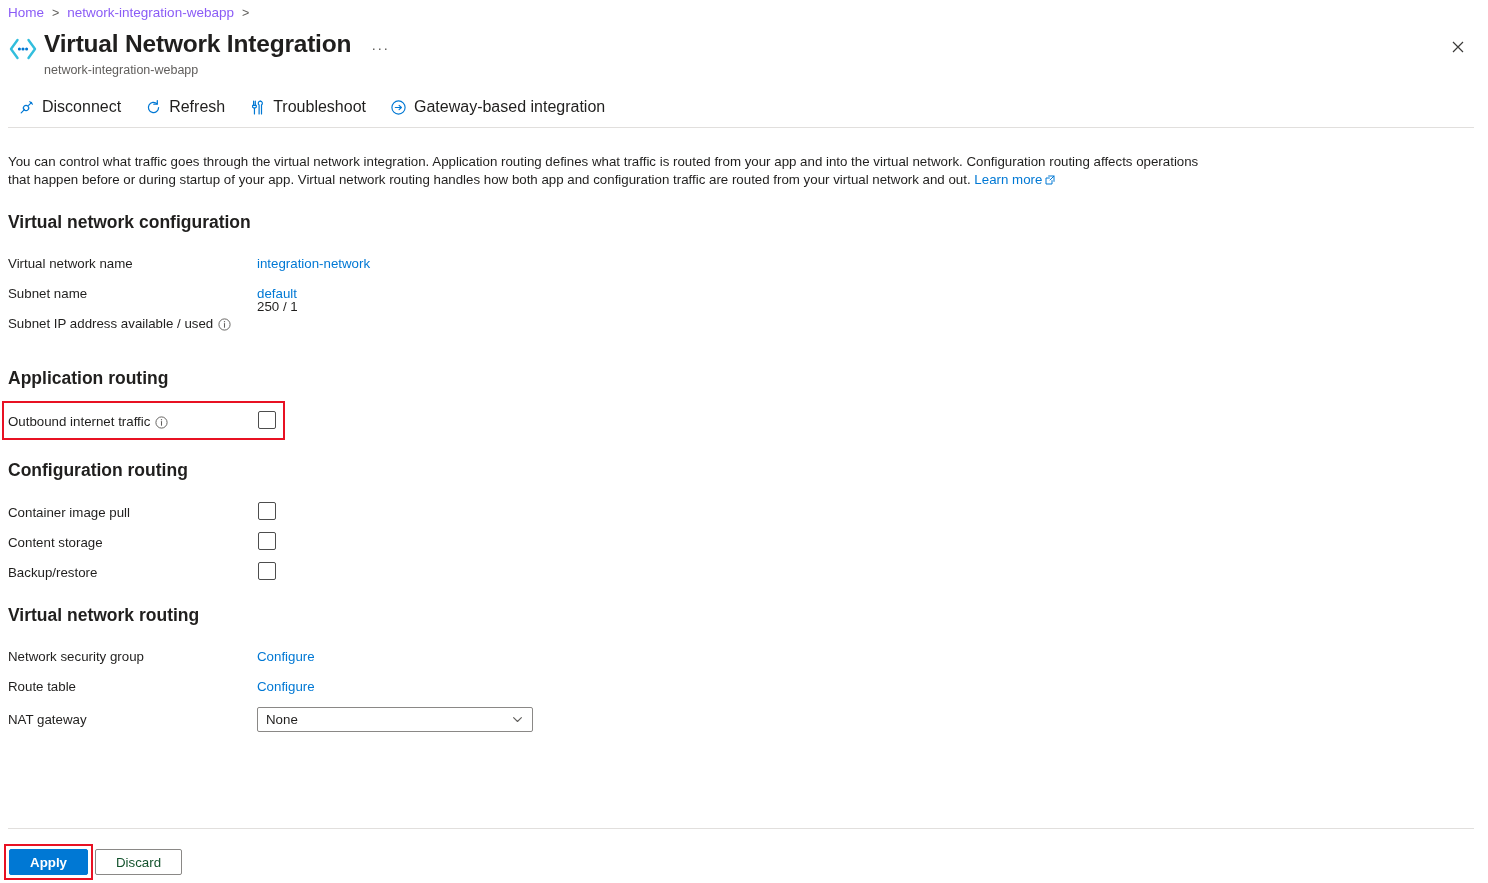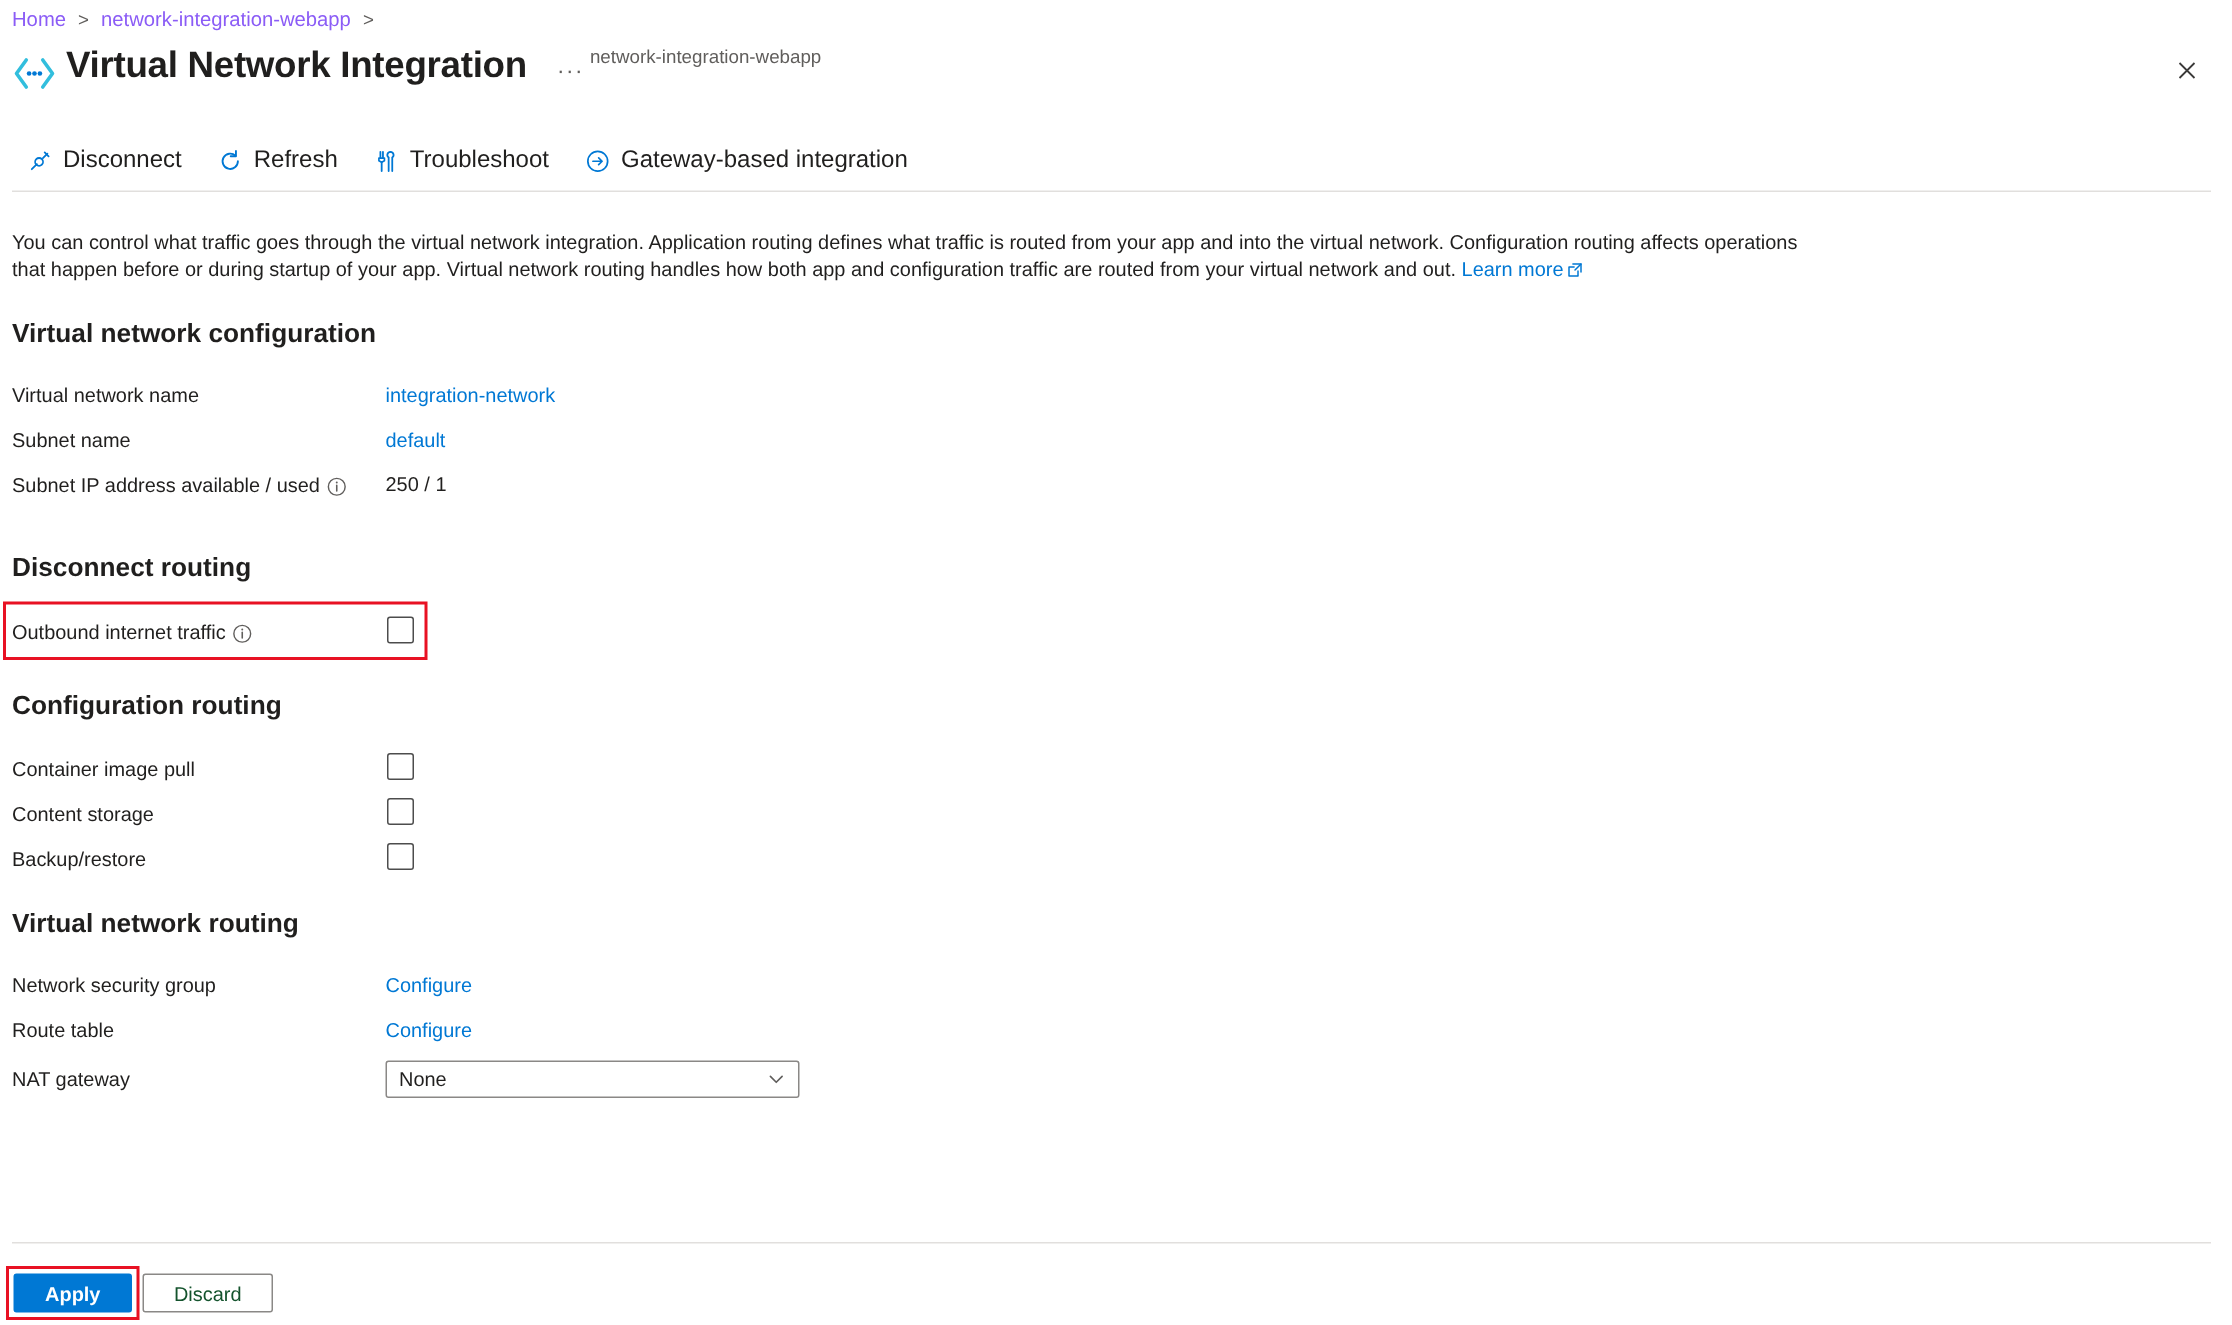--- a/index.html
+++ b/index.html
@@ -21,21 +21,21 @@
   }
   .bc-link { color:#8b5cf6; cursor:pointer; white-space:nowrap; }
   .bc-sep { color:#605e5c; margin: 0 8px; font-size: 12.5px; }
 
   
   .title-row {
     position: absolute; left: 8px; top: 28px;
     display: flex; align-items: flex-start;
   }
   .title-icon { width: 30px; height: 30px; margin-top: 6px; margin-right: 6px; flex: 0 0 auto; }
-  .title-texts { display:flex; flex-direction: row; }
+  .title-texts { display:flex; flex-direction: column; }
   .title-main-line { display:flex; align-items:center; }
   .page-title {
     font-size: 24.5px; font-weight: 600; color: #201f1e;
     line-height: 32px; letter-spacing: -0.2px; white-space:nowrap;
   }
   .ellipsis-btn {
     margin-left: 16px; margin-top: 8px;
     width: 26px; height: 18px;
     color:#605e5c; font-size: 15px; line-height: 10px;
     display:flex; align-items:center; justify-content:center;
@@ -246,23 +246,23 @@
   <div class="field-label" style="top:315px">
     <span>Subnet IP address available / used</span>
     <span class="info-ico">
       <svg width="13" height="13" viewBox="0 0 13 13">
           <circle cx="6.5" cy="6.5" r="5.6" stroke="#605e5c" stroke-width="0.95" fill="none"></circle>
           <path d="M6.5 5.6 L6.5 9.3" stroke="#605e5c" stroke-width="1.05" stroke-linecap="round"></path>
           <circle cx="6.5" cy="3.7" r="0.65" fill="#605e5c"></circle>
         </svg>
     </span>
   </div>
-  <div class="field-value" style="top:314px">250 / 1</div>
-
-  <div class="sec-h" style="top:366px">Disconnect routing</div>
+  <div class="field-value" style="top:298px">250 / 1</div>
+
+  <div class="sec-h" style="top:366px">Application routing</div>
 
   <div class="field-label" style="top:413px">
     <span>Outbound internet traffic</span>
     <span class="info-ico">
       <svg width="13" height="13" viewBox="0 0 13 13">
           <circle cx="6.5" cy="6.5" r="5.6" stroke="#605e5c" stroke-width="0.95" fill="none"></circle>
           <path d="M6.5 5.6 L6.5 9.3" stroke="#605e5c" stroke-width="1.05" stroke-linecap="round"></path>
           <circle cx="6.5" cy="3.7" r="0.65" fill="#605e5c"></circle>
         </svg>
     </span>

